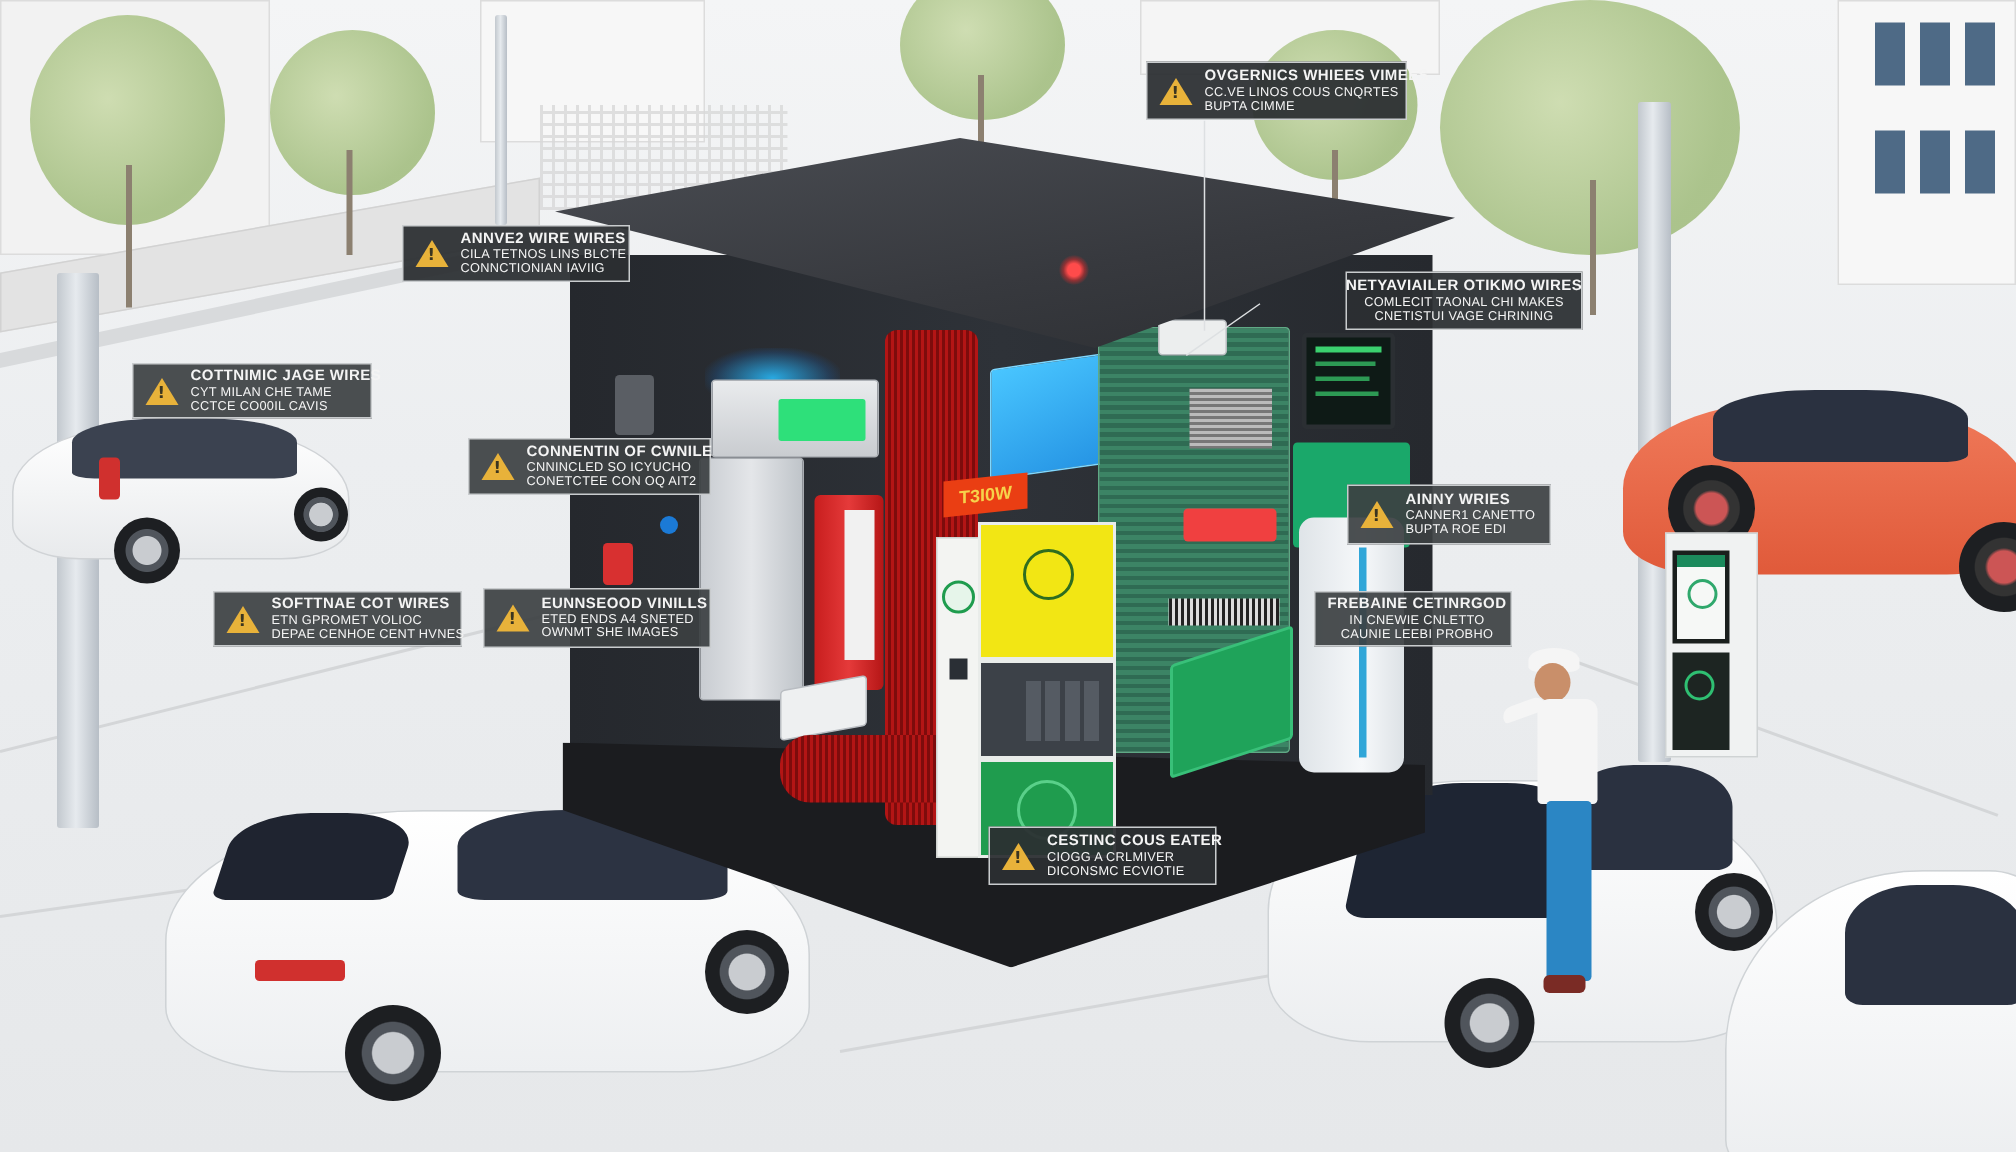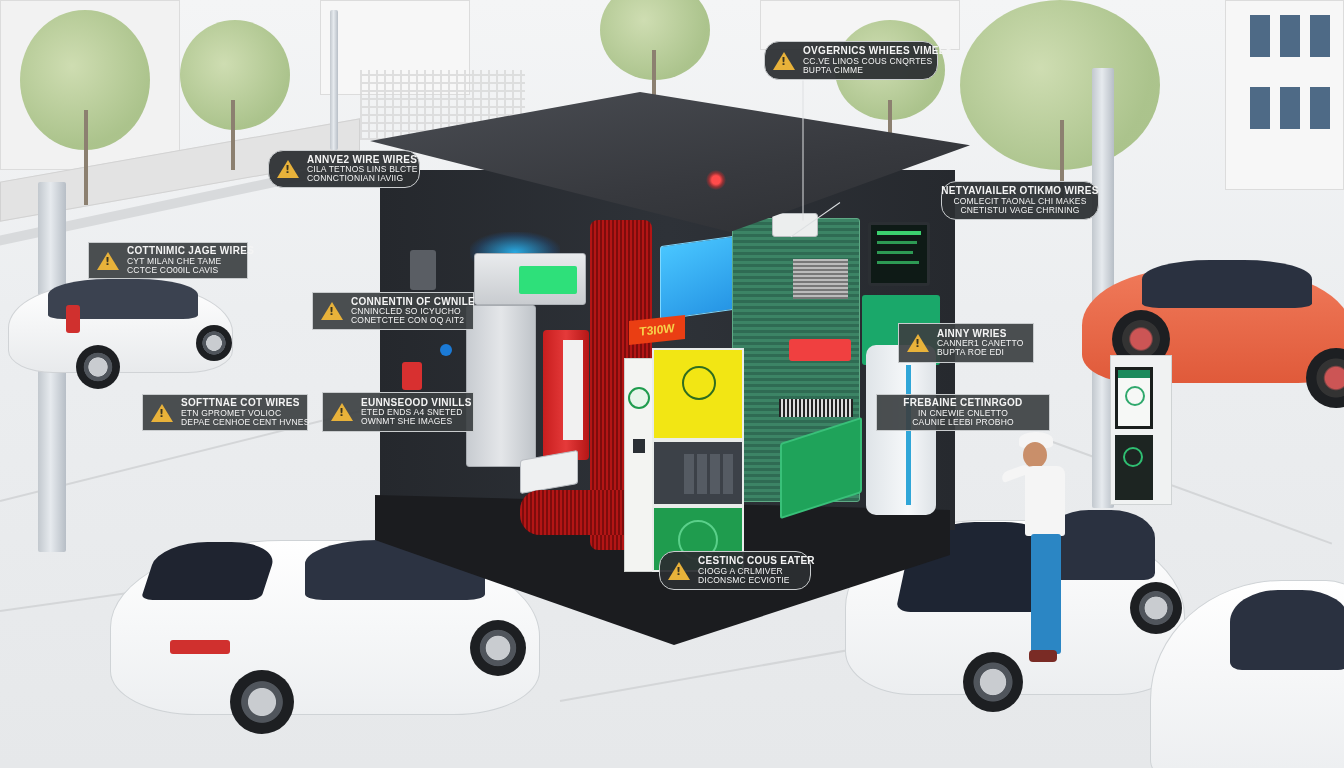--- a/index.html
+++ b/index.html
@@ -59,21 +59,21 @@
   .kiosk .dark { position: absolute; left: 28px; top: 100px; width: 92px; height: 66px; background: #3c4148; border: 2px solid #e9ecea; }
   .kiosk .green { position: absolute; left: 28px; top: 166px; width: 92px; height: 66px; background: #1f9c4e; border: 2px solid #e9ecea; }
   .logo-ring { position: absolute; border-radius: 50%; border: 2px solid; }
 
   .sign-orange { position: absolute; left: 629px; top: 318px; width: 56px; height: 24px; background: #ea3e13; color: #f6d24b;
     font-family: "Liberation Sans", sans-serif; font-weight: 700; font-size: 12px; text-align: center; line-height: 24px; transform: skewY(-6deg); }
 
   
   .callout { position: absolute; background: rgba(60,64,66,.92); border: 1.5px solid #c9ccce;
     display: flex; align-items: center; gap: 8px; padding: 4px 8px; color: #f4f4f4; }
-  .callout.dark { background: rgba(44,47,50,.94); border-radius: 15px; }
+  .callout.dark { background: rgba(44,47,50,.94); }
   .callout .warn { flex: none; width: 0; height: 0; position: relative;
     border-left: 11px solid transparent; border-right: 11px solid transparent; border-bottom: 18px solid #e8b23a; }
   .callout .warn::after { content: "!"; position: absolute; left: -3px; top: 3px; font-size: 11px; font-weight: 700; color: #3b3520; font-family: "DejaVu Sans", sans-serif; }
   .callout .txt { display: flex; flex-direction: column; line-height: 1.05; }
   .callout .l1 { font-size: 10px; font-weight: 700; letter-spacing: .3px; white-space: nowrap; }
   .callout .l2, .callout .l3 { font-size: 8.5px; letter-spacing: .2px; white-space: nowrap; }
   .leader { position: absolute; background: #dde0e2; height: 1px; transform-origin: left center; }
 
   
   .person .head { position: absolute; border-radius: 50%; background: #c98f6a; }
@@ -282,21 +282,21 @@
 
   <div class="callout" style="left:312px;top:292px;width:162px;height:38px;">
     <span class="warn"></span>
     <span class="txt">
       <span class="l1">CONNENTIN OF CWNILE</span>
       <span class="l2">CNNINCLED SO ICYUCHO</span>
       <span class="l3">CONETCTEE CON OQ AIT2</span>
     </span>
   </div>
 
-  <div class="callout dark" style="left:897px;top:181px;width:158px;height:39px;justify-content:center;margin-left:44px;">
+  <div class="callout dark" style="left:897px;top:181px;width:158px;height:39px;justify-content:center;">
     <span class="txt" style="align-items:center;">
       <span class="l1">NETYAVIAILER OTIKMO WIRES</span>
       <span class="l2">COMLECIT TAONAL CHI MAKES</span>
       <span class="l3">CNETISTUI VAGE CHRINING</span>
     </span>
   </div>
 
   <div class="callout" style="left:898px;top:323px;width:136px;height:40px;">
     <span class="warn"></span>
     <span class="txt">
@@ -317,21 +317,21 @@
 
   <div class="callout" style="left:322px;top:392px;width:152px;height:40px;">
     <span class="warn"></span>
     <span class="txt">
       <span class="l1">EUNNSEOOD VINILLS</span>
       <span class="l2">ETED ENDS A4 SNETED</span>
       <span class="l3">OWNMT SHE IMAGES</span>
     </span>
   </div>
 
-  <div class="callout" style="left:876px;top:394px;width:174px;height:37px;justify-content:center;">
+  <div class="callout" style="left:876px;top:394px;width:132px;height:37px;justify-content:flex-start;">
     <span class="txt" style="align-items:center;">
       <span class="l1">FREBAINE CETINRGOD</span>
       <span class="l2">IN CNEWIE CNLETTO</span>
       <span class="l3">CAUNIE LEEBI PROBHO</span>
     </span>
   </div>
 
 
   <div class="callout dark" style="left:659px;top:551px;width:152px;height:39px;">
     <span class="warn"></span>

